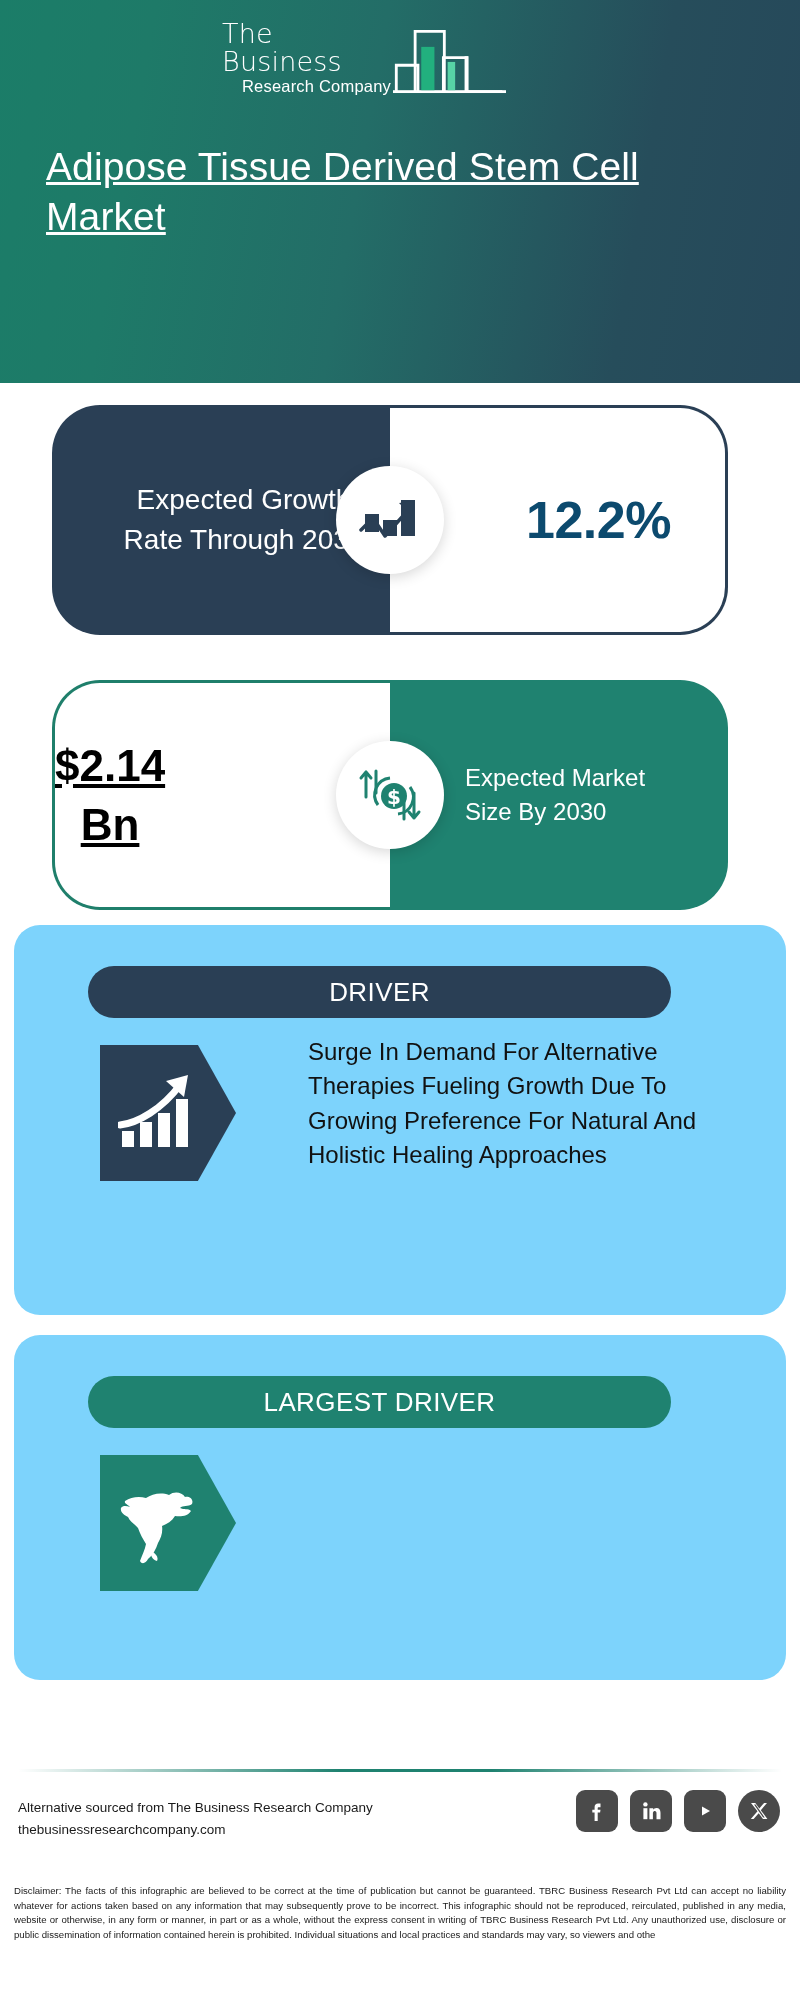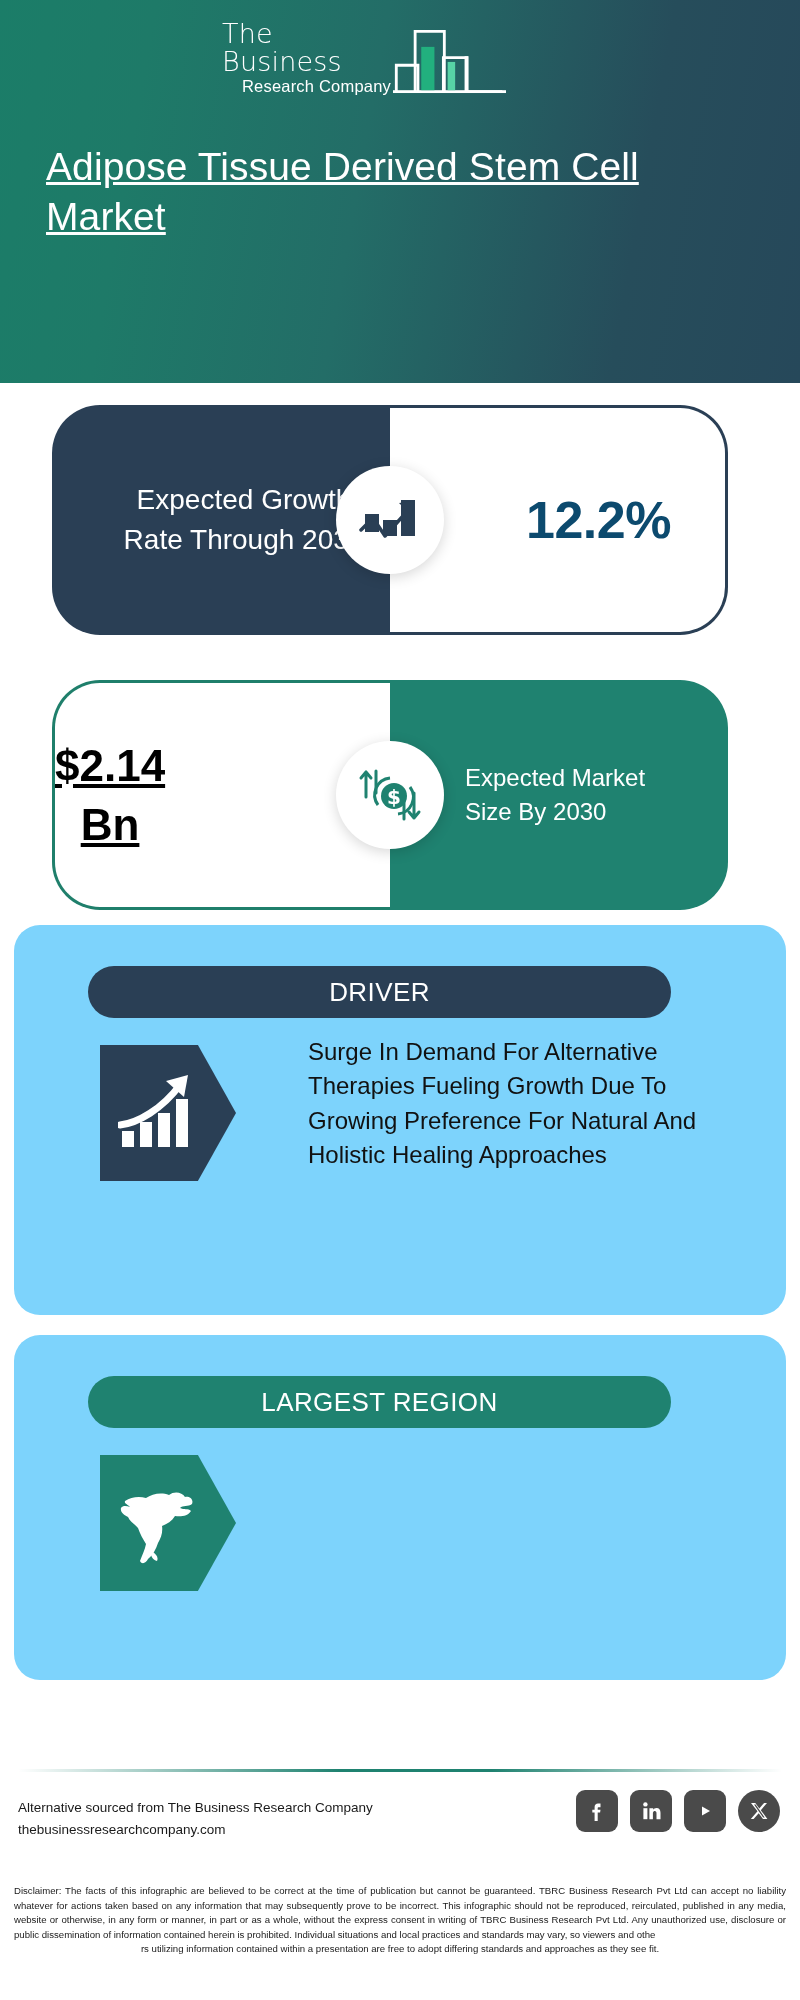--- a/index.html
+++ b/index.html
@@ -271,21 +271,21 @@
       <rect x="58" y="26" width="12" height="48" fill="#ffffff"></rect>
       <path d="M2 52 C20 50 44 36 62 12" stroke="#ffffff" stroke-width="7" fill="none" stroke-linecap="round"></path>
       <path d="M48 8 L70 2 L66 24 Z" fill="#ffffff"></path>
     </svg>
   </div>
   <div class="panel-text">Surge In Demand For Alternative Therapies Fueling Growth Due To Growing Preference For Natural And Holistic Healing Approaches</div>
 </div>
 
 <div class="panel" id="panel-region">
   <div class="pill pill-green">
-    <span>LARGEST REGION</span>
+    <span>LARGEST DRIVER</span>
   </div>
   <div class="pentagon pent-green">
     <svg width="92" height="92" viewBox="0 0 92 92" style="margin-right:14px;">
       <path fill="#ffffff" d="M10 24 C16 20 24 19 31 21 C37 17 46 15 54 18 C59 14 67 15 70 20
         C74 19 79 22 77 27 C73 30 68 28 65 31 C69 33 73 31 76 34 C73 39 66 40 60 39
         C57 44 52 47 47 49 C48 55 46 61 43 66 C41 72 38 78 33 82 C31 86 27 88 25 84
         C27 78 30 73 31 67 C28 62 25 57 23 51 C20 47 15 45 13 40 C9 38 5 35 6 31
         C8 28 12 29 15 30 C13 27 9 27 10 24 Z"></path>
       <path fill="#ffffff" d="M58 22 C63 21 68 23 66 27 C62 28 57 26 58 22 Z"></path>
       <path fill="#ffffff" d="M36 74 C40 76 44 80 42 84 C38 83 35 79 36 74 Z"></path>
@@ -321,14 +321,13 @@
   </a>
   <a class="social round">
     <svg width="22" height="22" viewBox="0 0 22 22">
         <path fill="#ffffff" d="M3 3h4.3l4 5.4L16.1 3H19l-6.2 7.2L19.4 19H15l-4.3-5.8L5.6 19H2.8l6.7-7.7L3 3Zm3 1.5 9.1 13h1.6L7.6 4.5H6Z"></path>
       </svg>
   </a>
 </div>
 
 <div class="disclaimer">
   <span>Disclaimer: The facts of this infographic are believed to be correct at the time of publication but cannot be guaranteed. TBRC Business Research Pvt Ltd can accept no liability whatever for actions taken based on any information that may subsequently prove to be incorrect. This infographic should not be reproduced, reirculated, published in any media, website or otherwise, in any form or manner, in part or as a whole, without the express consent in writing of TBRC Business Research Pvt Ltd. Any unauthorized use, disclosure or public dissemination of information contained herein is prohibited. Individual situations and local practices and standards may vary, so viewers and othe</span>
-  <span class="last">rs utilizing information contained within a presentation are free to adopt differing standards and approaches as they see fit.</span>
 </div>
 
 </body></html>

